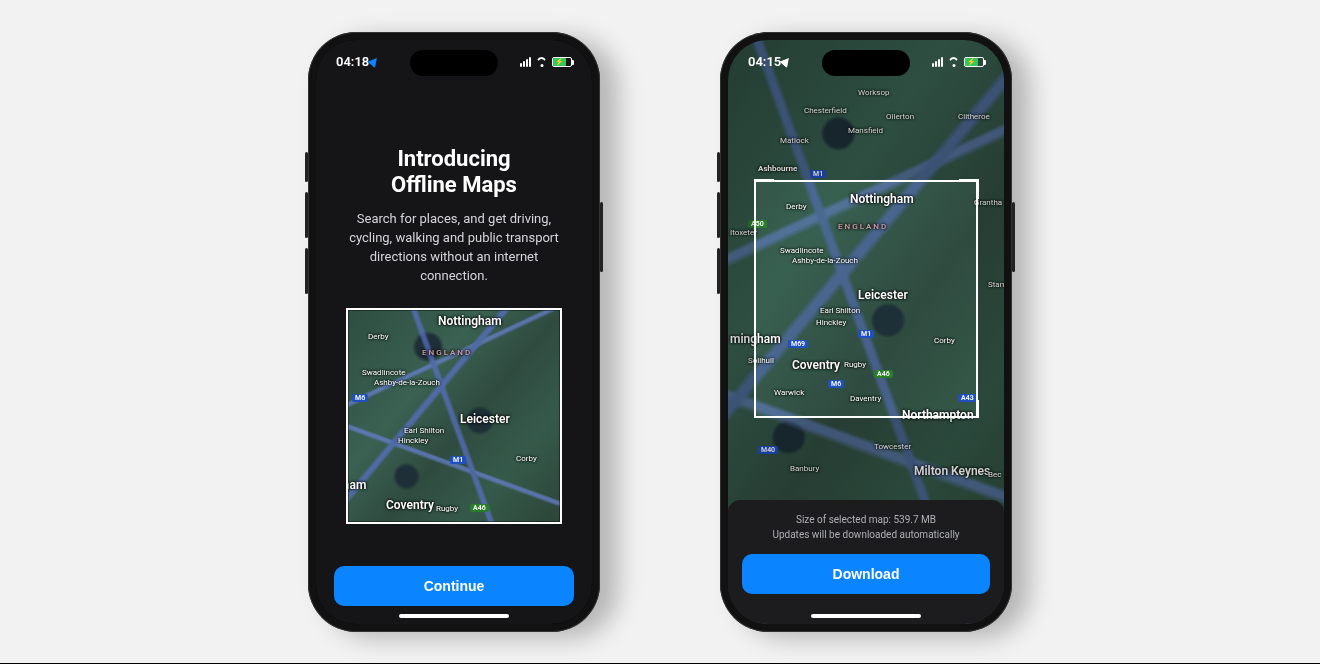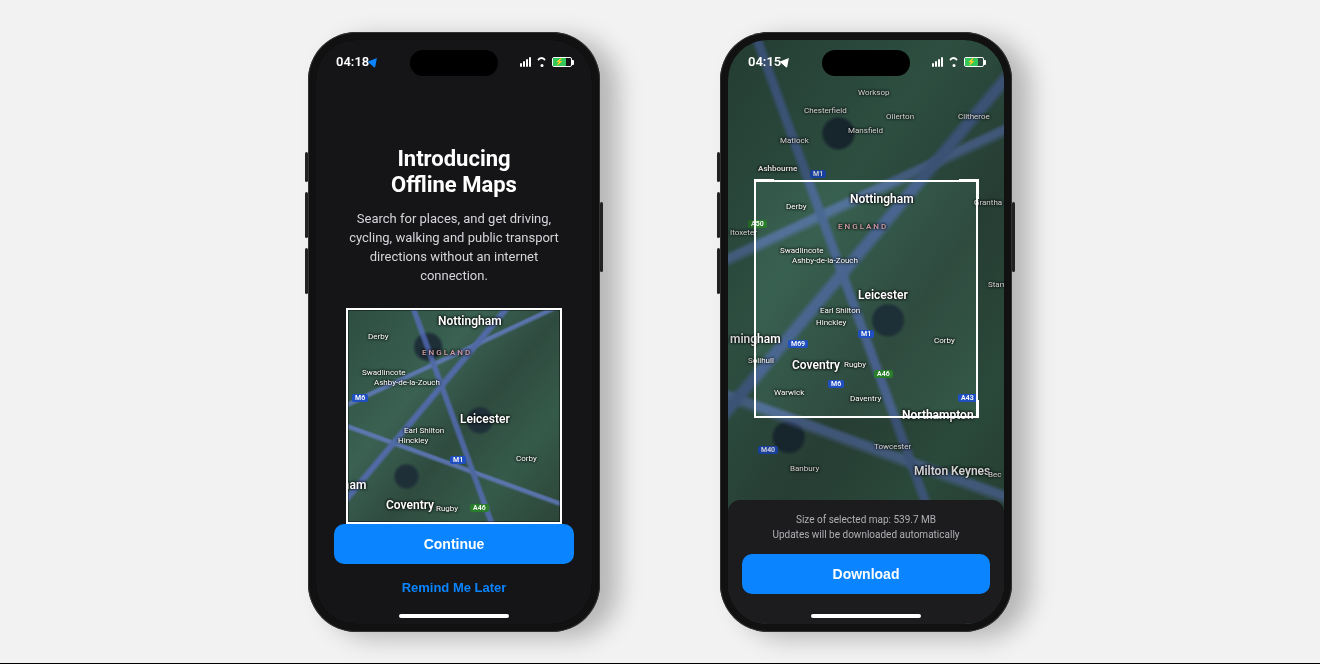--- a/index.html
+++ b/index.html
@@ -364,21 +364,20 @@
             <span class="road-badge green" style="top:196px;left:124px;">A46</span>
             <div class="sel">
               <span class="corner-bl"></span>
                 <span class="corner-br"></span>
 
             </div>
           </div>
         </div>
 
         <button class="btn-primary">Continue</button>
-        <button class="btn-link">Remind Me Later</button>
       </div>
 
       <div class="home-indicator"></div>
     </div>
   </div>
 
   <div class="phone phone-right">
     <div class="phone-side-btn vol1"></div>
     <div class="phone-side-btn vol2"></div>
     <div class="phone-side-btn vol3"></div>

